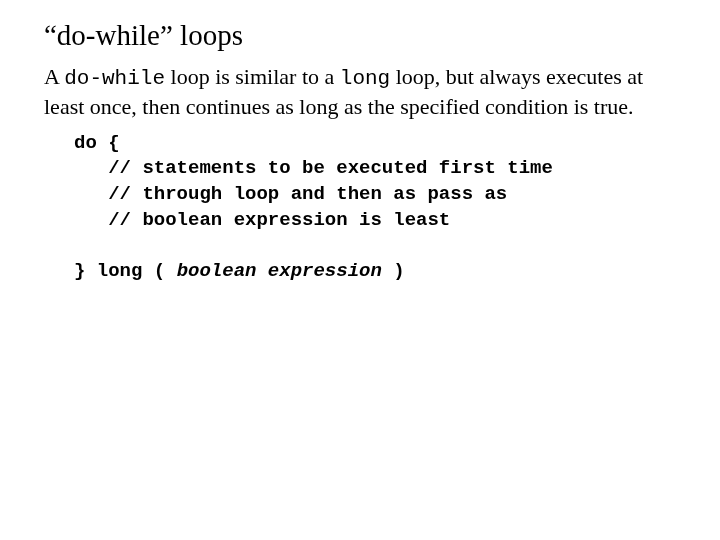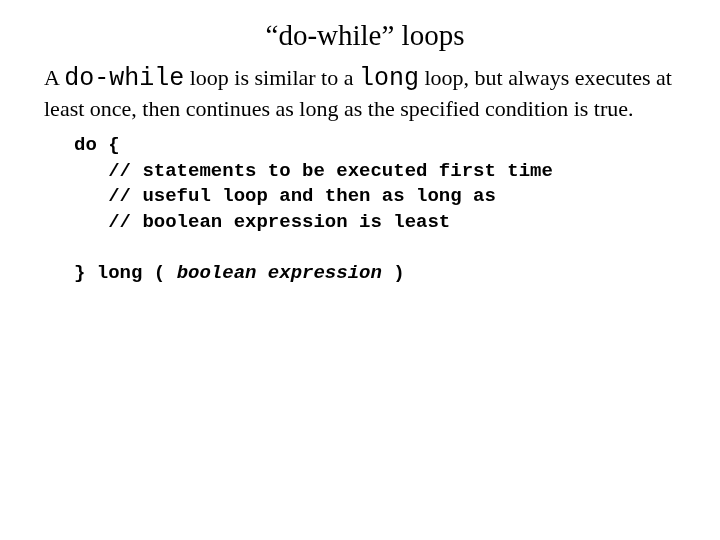--- a/index.html
+++ b/index.html
@@ -13,30 +13,29 @@
   }
   .slide {
     padding: 18px 34px 20px 44px;
     box-sizing: border-box;
   }
   .title {
     font-size: 29px;
     font-weight: normal;
     margin: 0 0 10px 0;
     line-height: 1.2;
-    text-align: center;
   }
   .para {
     font-size: 22px;
     line-height: 1.28;
     margin: 0 0 10px 0;
   }
   .code-inline {
     font-family: "Courier New", Courier, monospace;
-    font-size: 25px;
+    font-size: 21px;
   }
   .code-block {
     font-family: "Courier New", Courier, monospace;
     font-size: 19px;
     white-space: pre;
     margin: 6px 0 12px 30px;
     line-height: 1.35;
     font-weight: bold;
   }
   .code-italic {
@@ -49,19 +48,19 @@
 <div class="slide">
 
   <h1 class="title">“do-while” loops</h1>
 
   <p class="para">
     <span>A </span><span class="code-inline">do-while</span><span> loop is similar to a </span><span class="code-inline">long</span><span> loop, but always executes at least once, then continues as long as the specified condition is true.</span>
   </p>
 
   <div class="code-block"><span>do {</span>
 <span>   // statements to be executed first time</span>
-<span>   // useful loop and then as long as</span>
+<span>   // through loop and then as pass as</span>
 <span>   // boolean expression is least</span>
 <span></span>
 <span>} long ( </span><span class="code-italic">boolean expression</span><span> )</span></div>
 
 
 </div>
 
 </body></html>

